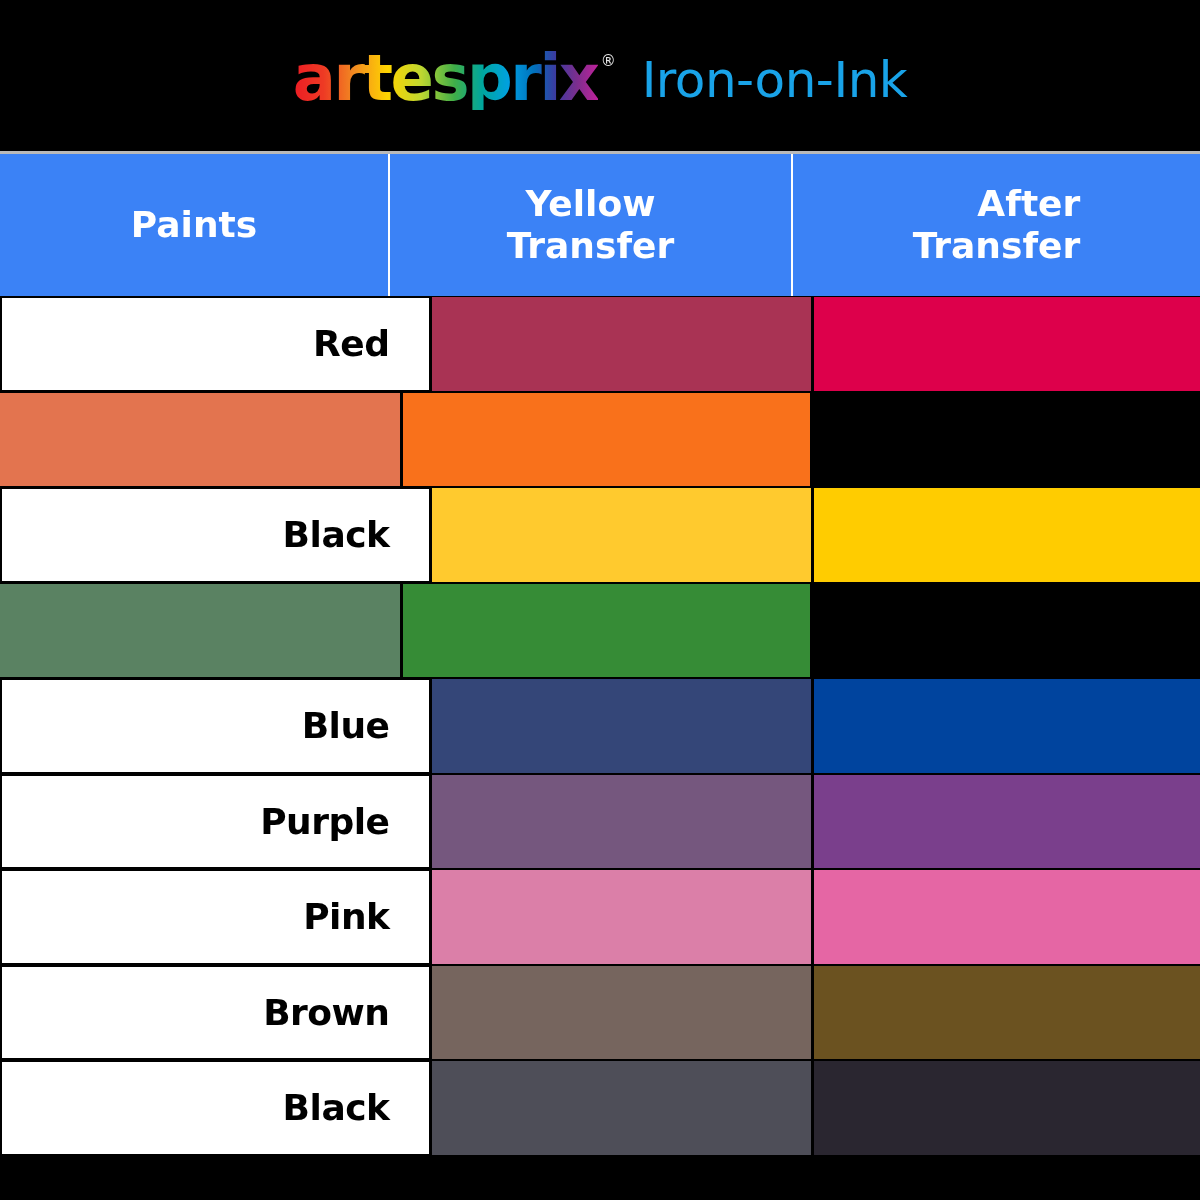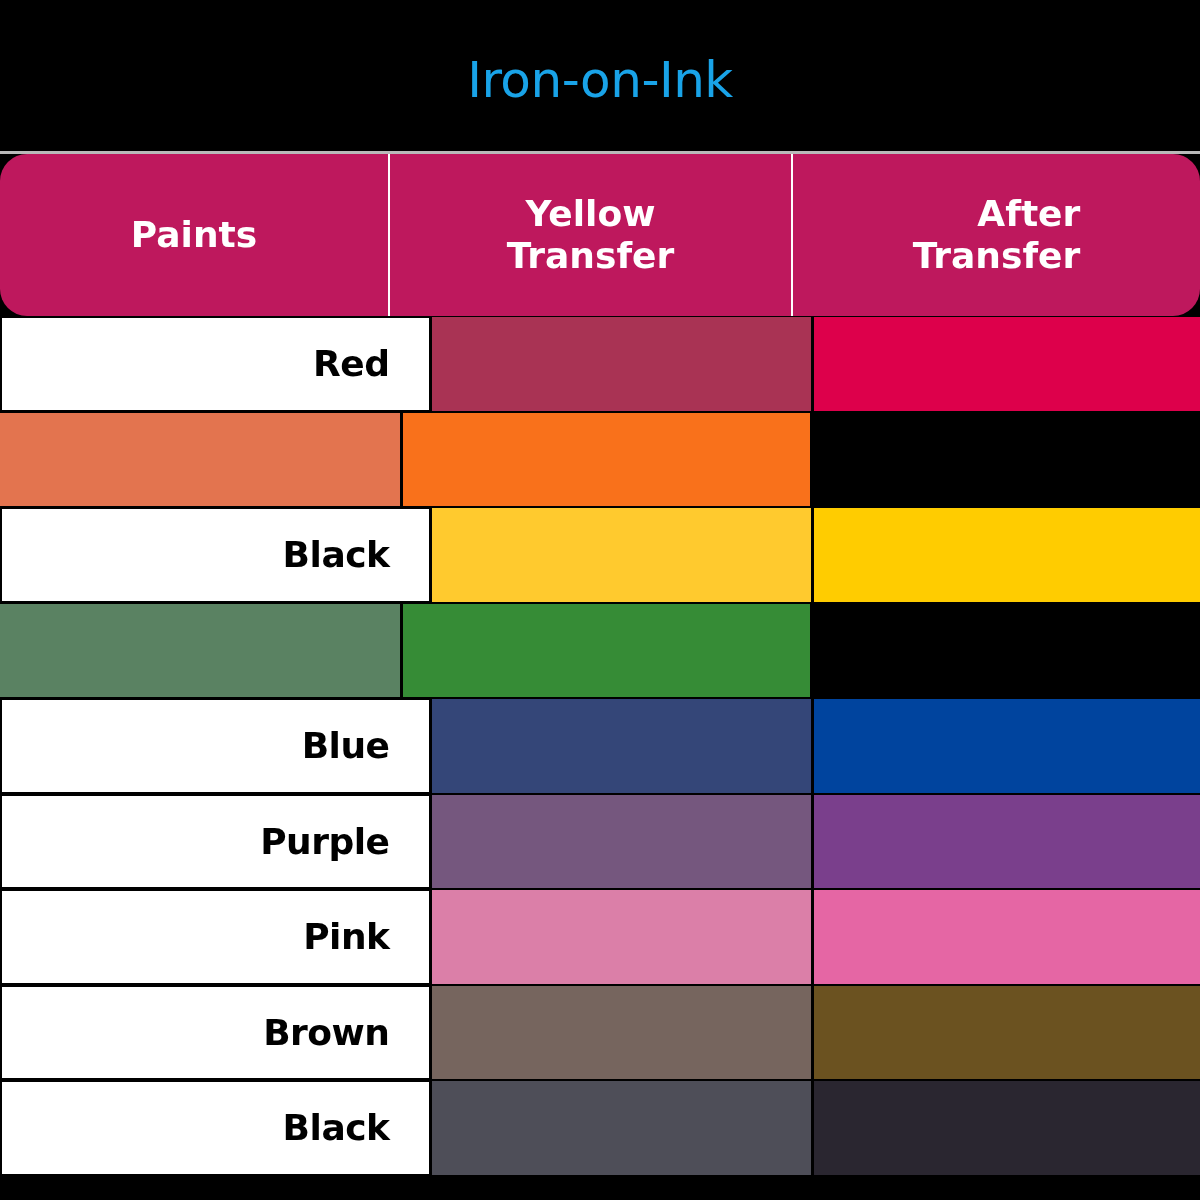--- a/index.html
+++ b/index.html
@@ -99,23 +99,22 @@
     position: absolute;
     left: 0;
     top: 154px;
     width: 1200px;
     height: 1046px;
     background: #000000;
   }
 
   .thead {
     display: flex;
-    height: 162px;
-    background: #be185d;
-    border-radius: 27px;
+    height: 142px;
+    background: #3b82f6;
   }
   .th {
     display: flex;
     align-items: center;
     justify-content: center;
     text-align: center;
     color: #FFFFFF;
     font-family: "DejaVu Sans", sans-serif;
     font-weight: 700;
     font-size: 36px;
@@ -171,20 +170,24 @@
   .cell-after {
     width: 407px;
   }
 </style>
 </head>
 <body>
 
 <div class="page">
 
   <div class="brandbar">
+    <div class="logo-wrap">
+      <span class="logo-word">artesprix</span>
+      <span class="logo-reg">®</span>
+    </div>
     <div class="tagline">Iron-on-Ink</div>
   </div>
 
   <div class="header-rule"></div>
 
   <div class="table">
 
     <div class="thead">
       <div class="th th-paints">
         <span>Paints</span>

